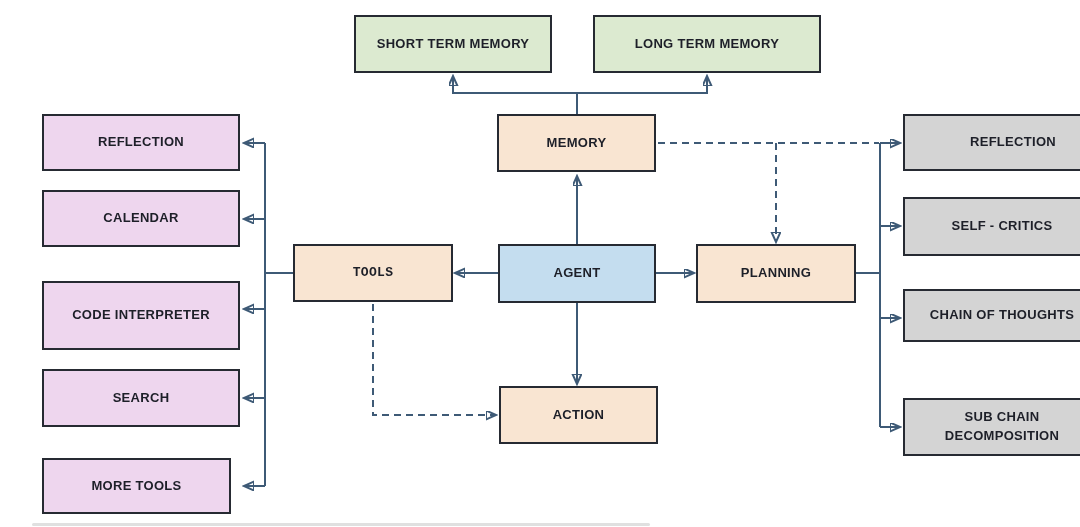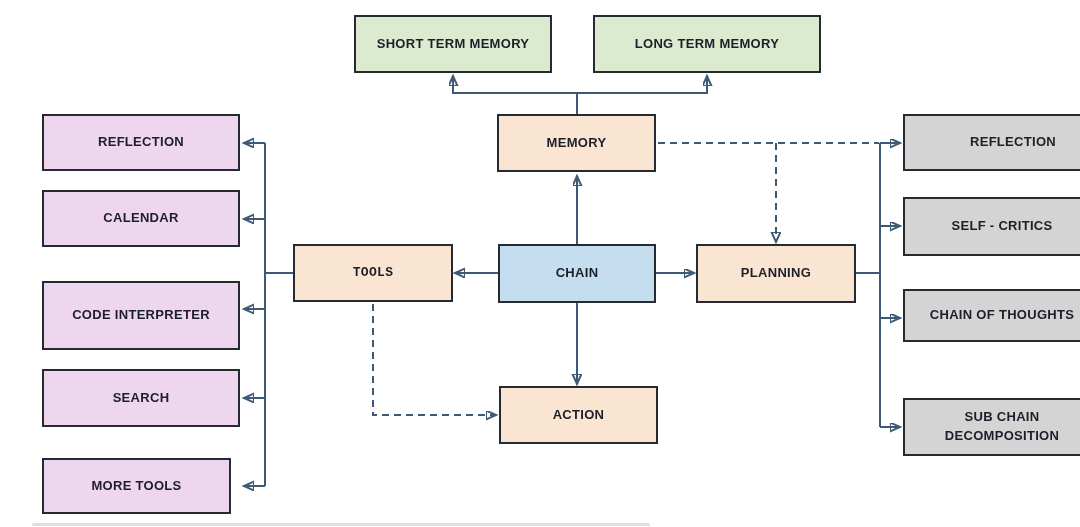--- a/index.html
+++ b/index.html
@@ -102,21 +102,21 @@
     <span>LONG TERM MEMORY</span>
   </div>
 
   <div class="node n-memory" style="background: rgb(249, 229, 210);">
     <span>MEMORY</span>
   </div>
   <div class="node n-tools" style="background: rgb(249, 229, 210);">
     <span>TOOLS</span>
   </div>
   <div class="node n-agent" style="background: rgb(196, 221, 239);">
-    <span>CHAIN</span>
+    <span>AGENT</span>
   </div>
   <div class="node n-planning" style="background: rgb(249, 229, 210);">
     <span>PLANNING</span>
   </div>
   <div class="node n-action" style="background: rgb(249, 229, 210);">
     <span>ACTION</span>
   </div>
 
   <div class="node n-calculator" style="background: rgb(238, 214, 238);">
     <span>REFLECTION</span>

